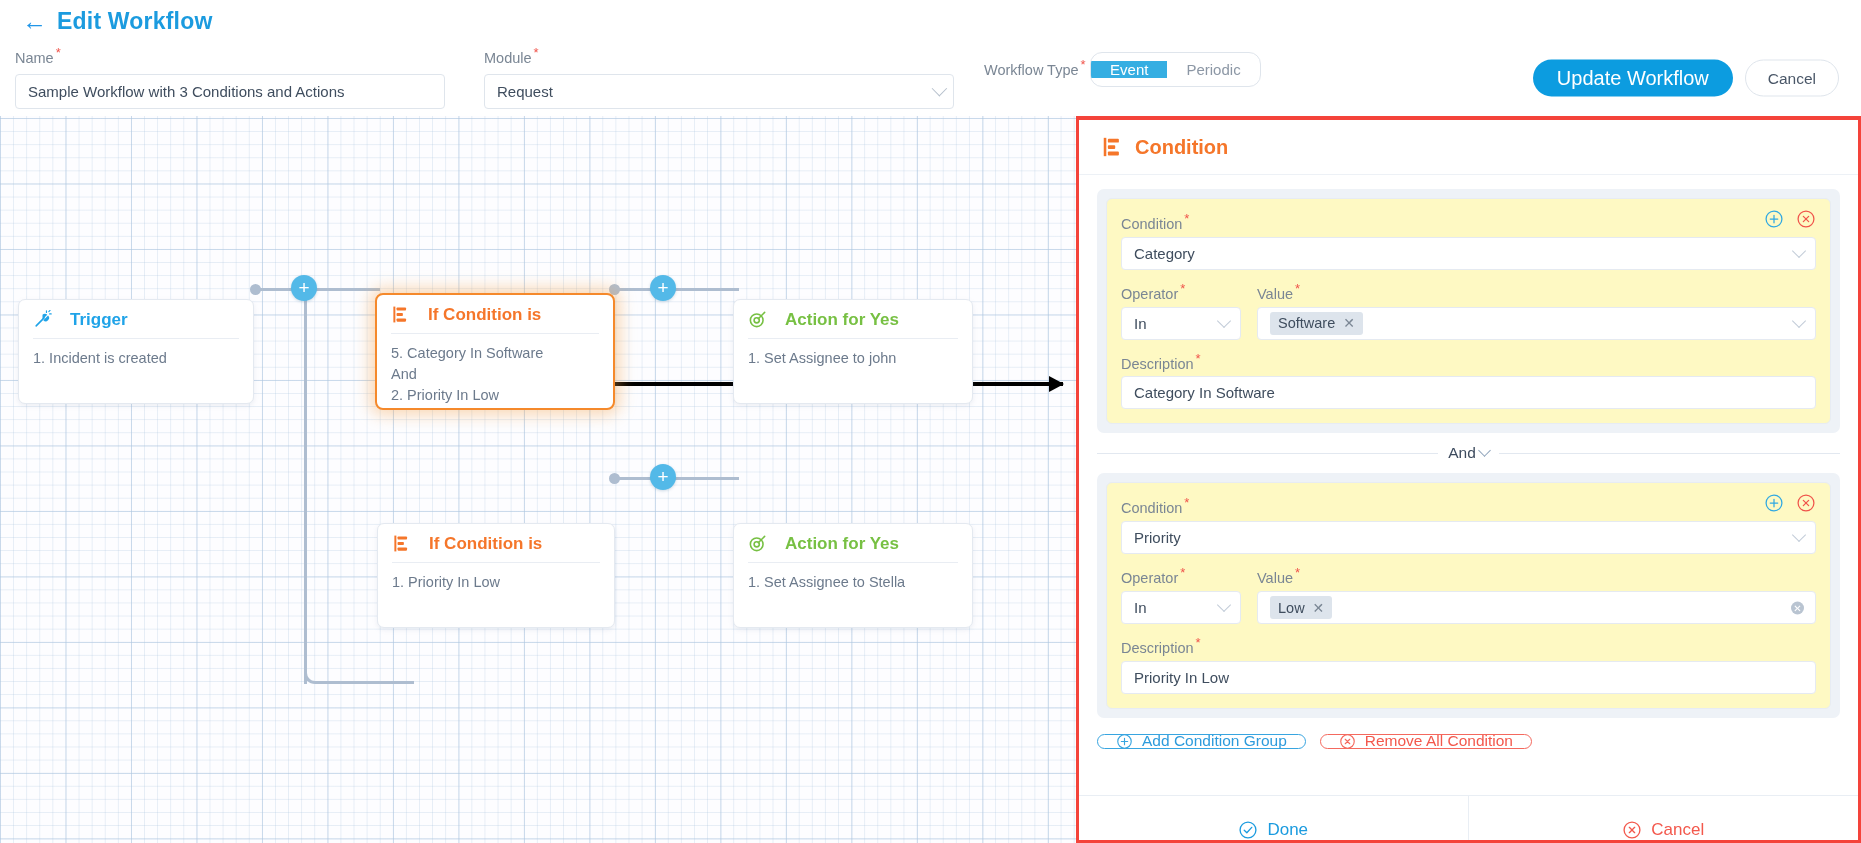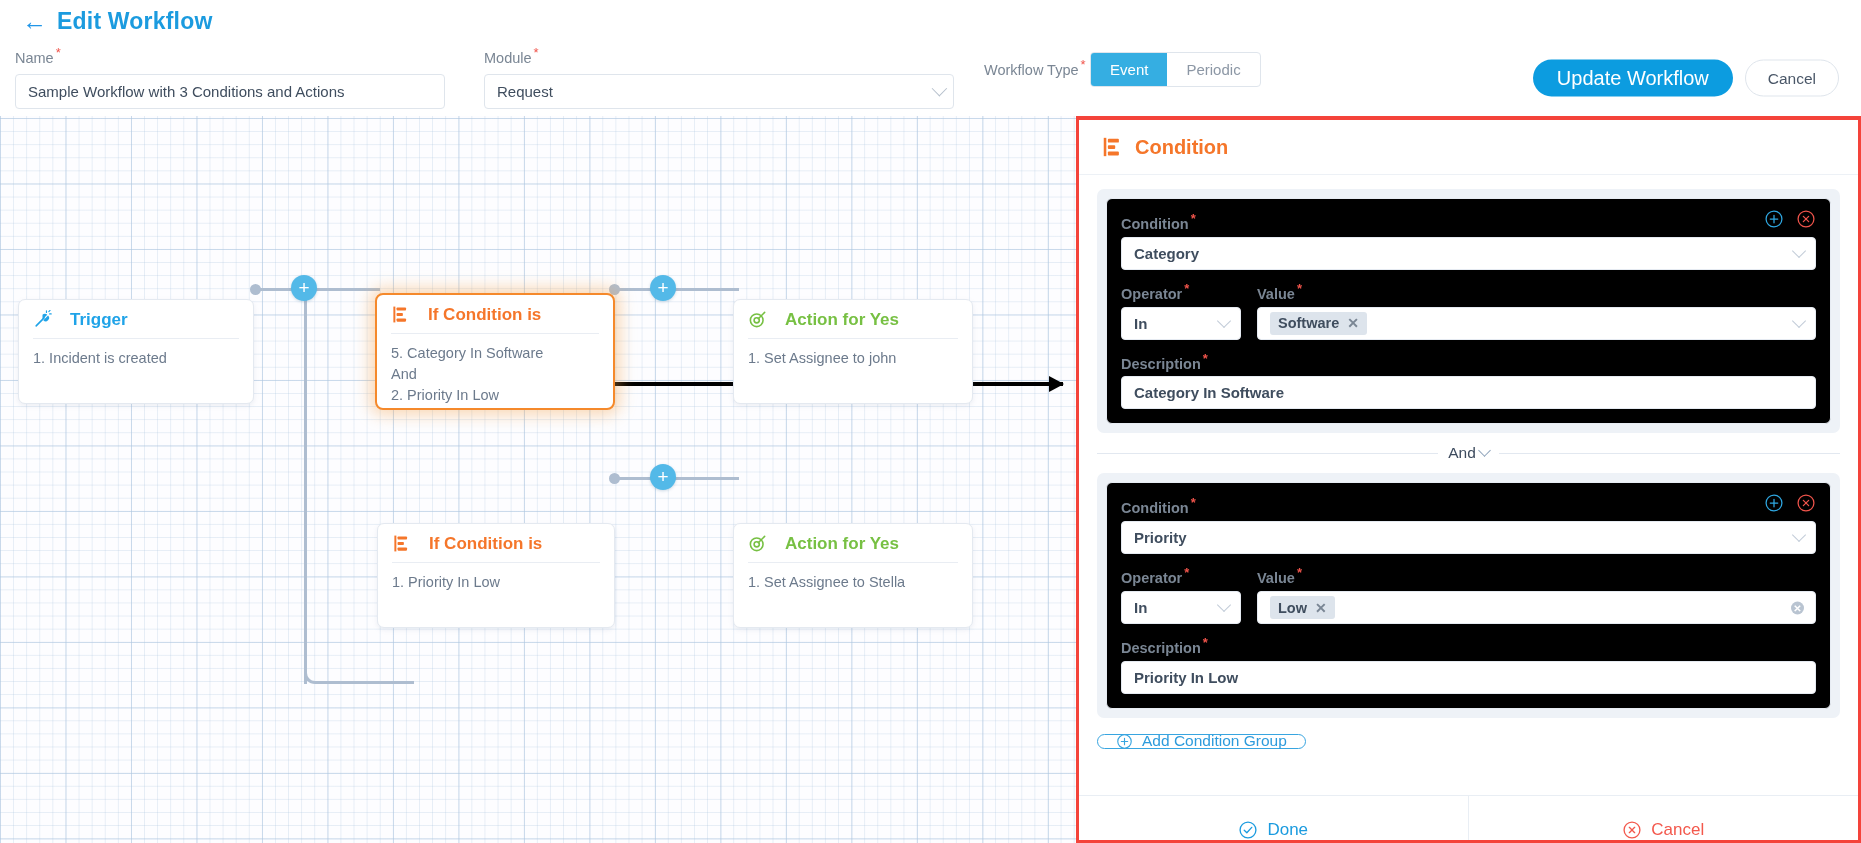--- a/index.html
+++ b/index.html
@@ -30,21 +30,21 @@
     background:#fff; display:flex; align-items:center; padding:0 12px;
     font-size:15px; color:#3f4d5e;
   }
   .selbox{ position:relative; }
   .selbox .caret{
     position:absolute; right:12px; top:50%; transform:translateY(-50%);
     width:11px; height:11px; border-right:1.6px solid #b6c0cc; border-bottom:1.6px solid #b6c0cc;
     transform-origin:center; rotate:45deg; margin-top:-5px;
   }
 
-  .seg{ margin-top:7px; display:inline-flex; border:1px solid #dfe5ec; border-radius:4px; overflow:hidden; height:35px; }
+  .seg{ margin-top:7px; display:inline-flex; border:1px solid #dfe5ec; border-radius:12px; overflow:hidden; height:35px;align-items:center; }
   .seg div{ display:flex; align-items:center; justify-content:center; padding:0 19px; font-size:15px; color:#8c97a5; cursor:pointer; }
   .seg div.on{ background:#35aee2; color:#fff; }
 
   .hdr-btns{ position:absolute; right:22px; top:78px; transform:translateY(-50%); display:flex; gap:12px; align-items:center; }
   .btn-primary{
     background:#0c9ce0; color:#fff; border-radius:20px; height:37px; padding:0 24px;
     display:flex; align-items:center; font-size:20px; cursor:pointer; border:none;
     font-family:"Liberation Sans", sans-serif;
   }
   .btn-ghost{
@@ -119,21 +119,21 @@
   .panel-head{
     height:55px; display:flex; align-items:center; gap:12px; padding:0 22px;
     border-bottom:1px solid #edf1f6; flex:0 0 auto;
   }
   .panel-head .ptitle{ color:#f5762a; font-size:20px; font-weight:700; }
   .panel-body{ flex:1 1 auto; background:#fff; padding:14px 18px 0 18px; overflow:hidden; }
 
   .grp{
     background:#eef2f7; border-radius:7px; padding:9px;
   }
-  .grp-inner{ background:#000000; border:1px solid #e7ecf3; border-radius:6px; padding:12px 14px 14px 14px; position:relative;font-weight:bold; }
+  .grp-inner{ background:#fef9c3; border:1px solid #e7ecf3; border-radius:6px; padding:12px 14px 14px 14px; position:relative; }
 
   .lbl{ color:#7a8694; font-size:14.5px; display:block; margin-bottom:5px; }
   .ctl{
     height:33px; border:1px solid #e5eaf1; border-radius:4px; background:#fff;
     display:flex; align-items:center; padding:0 12px; font-size:15px; color:#3f4d5e; position:relative;
   }
   .ctl .caret{
     position:absolute; right:11px; top:11px; width:10px; height:10px;
     border-right:1.6px solid #c2ccd8; border-bottom:1.6px solid #c2ccd8; rotate:45deg; margin-top:-3px;
   }
@@ -445,20 +445,27 @@
       </div>
 
       <div class="foot-btns">
         <div class="pill blue">
           <svg style="width:17px;height:17px" viewBox="0 0 24 24">
             <circle cx="12" cy="12" r="9.5" fill="none" stroke="#38a5e0" stroke-width="1.6"></circle>
             <path d="M12 7.5 v9 M7.5 12 h9" stroke="#38a5e0" stroke-width="1.6" stroke-linecap="round"></path>
           </svg>
           <span>Add Condition Group</span>
         </div>
+        <div class="pill red">
+          <svg style="width:17px;height:17px" viewBox="0 0 24 24">
+            <circle cx="12" cy="12" r="9.5" fill="none" stroke="#f4695e" stroke-width="1.6"></circle>
+            <path d="M8.8 8.8 L15.2 15.2 M15.2 8.8 L8.8 15.2" stroke="#f4695e" stroke-width="1.6" stroke-linecap="round"></path>
+          </svg>
+          <span>Remove All Condition</span>
+        </div>
       </div>
     </div>
 
     <div class="panel-foot">
       <div class="done">
         <svg style="width:20px;height:20px" viewBox="0 0 24 24">
           <circle cx="12" cy="12" r="9.5" fill="none" stroke="#1b9bdf" stroke-width="1.6"></circle>
           <path d="M7.5 12.3 L10.6 15.3 L16.5 8.8" fill="none" stroke="#1b9bdf" stroke-width="1.6" stroke-linecap="round" stroke-linejoin="round"></path>
         </svg>
         <span>Done</span>

